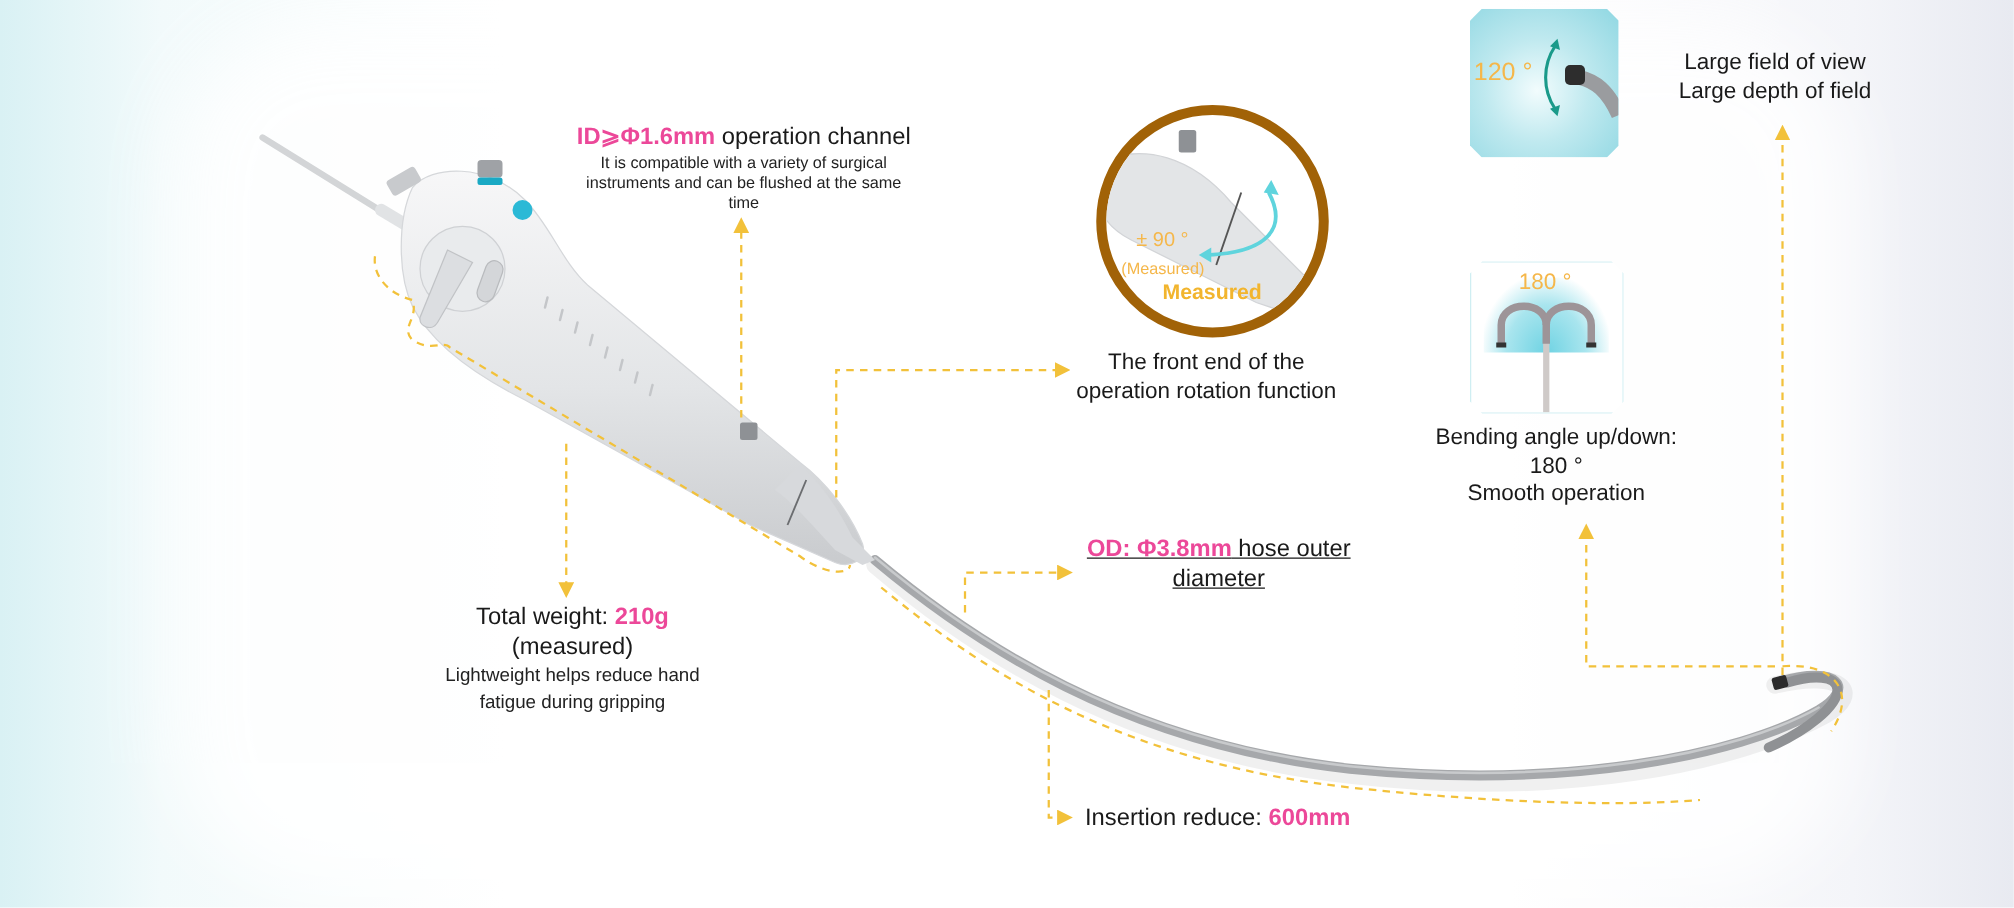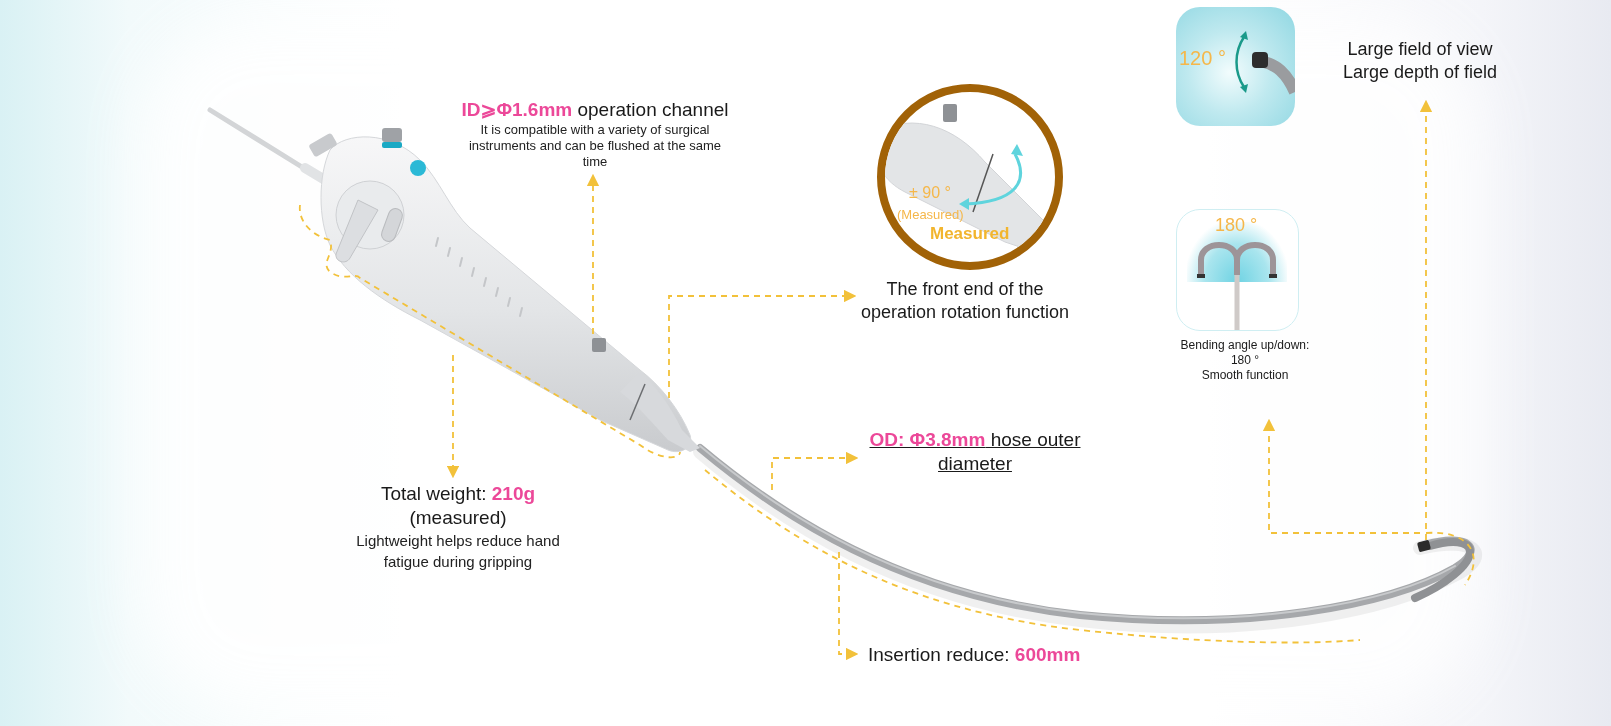--- a/index.html
+++ b/index.html
@@ -12,21 +12,21 @@
     position:absolute; left:140px; top:20px; width:1340px; height:690px;
     border-radius:120px; background:#ffffff; filter:blur(30px); opacity:.85;
   }
   .overlay { position:absolute; left:0; top:0; width:1611px; height:726px; }
   .label { position:absolute; text-align:center; line-height:1.25; }
   .accent { color:#ec4899; font-weight:bold; }
   .t-main { font-size:19px; }
   .t-small { font-size:13px; color:#222; }
 
   .card {
-    position:absolute; border-radius:24px; overflow:hidden;
+    position:absolute; border-radius:2px; overflow:hidden;
   }
   .card-fov {
     left:1176px; top:7px; width:119px; height:119px;
     background: radial-gradient(circle at 45% 55%, #f2fcfd 0%, #bfe9ef 45%, #8fd7e2 100%);
     clip-path: polygon(8% 0,92% 0,100% 8%,100% 92%,92% 100%,8% 100%,0 92%,0 8%);
   }
   .card-bend {
     left:1176px; top:209px; width:121px; height:120px;
     background:#ffffff; border:1px solid #cfeef2;
     clip-path: polygon(8% 0,92% 0,100% 8%,100% 92%,92% 100%,8% 100%,0 92%,0 8%);
@@ -170,24 +170,24 @@
 <div class="label t-main" style="left:840px;top:278px;width:250px;font-size:18px;">
   <div>The front end of the</div>
   <div>operation rotation function</div>
 </div>
 
 <div class="label t-main" style="left:1320px;top:38px;width:200px;font-size:18px;">
   <div>Large field of view</div>
   <div>Large depth of field</div>
 </div>
 
-<div class="label t-main" style="left:1130px;top:338px;width:230px;font-size:12px;">
+<div class="label t-main" style="left:1130px;top:338px;width:230px;font-size:18px;">
   <div>Bending angle up/down:</div>
   <div>180 °</div>
-  <div>Smooth function</div>
+  <div>Smooth operation</div>
 </div>
 
 <div class="label" style="left:333px;top:482px;width:250px;">
   <div class="t-main">
     <span>Total weight: </span><span class="accent">210g</span>
   </div>
   <div class="t-main">(measured)</div>
   <div style="font-size:15px;color:#222;line-height:1.5;">Lightweight helps reduce hand</div>
   <div style="font-size:15px;color:#222;line-height:1.3;">fatigue during gripping</div>
 </div>

